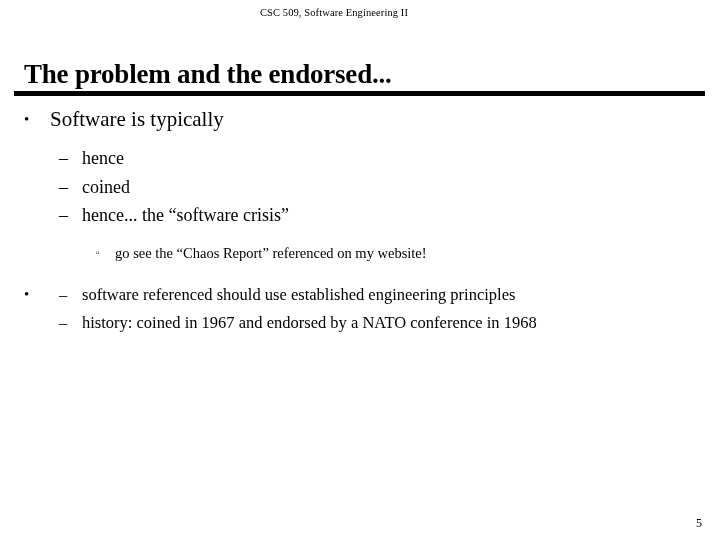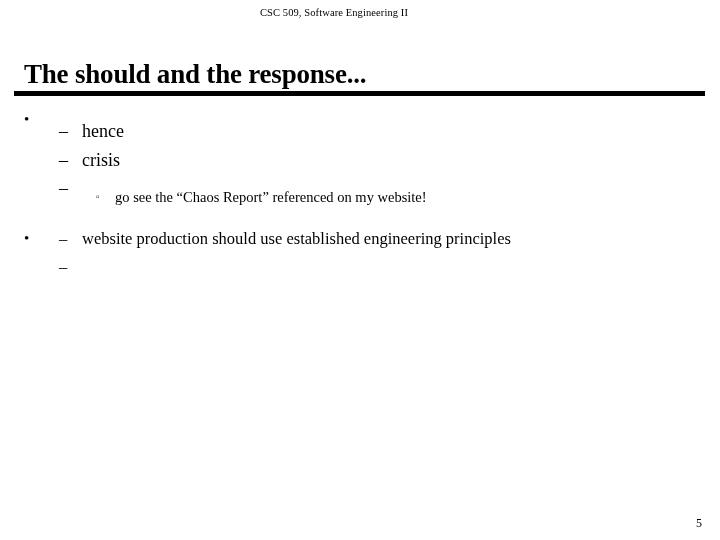--- a/index.html
+++ b/index.html
@@ -145,63 +145,66 @@
     color: #000;
   }
 </style>
 </head>
 <body>
 
 <div class="slide">
 
   <div class="course-header">CSC 509, Software Engineering II</div>
 
-  <h1 class="slide-title">The should and the response...</h1>
+  <h1 class="slide-title">The problem and the endorsed...</h1>
 
   <div class="title-rule"></div>
 
   <div class="body">
 
     <div class="lvl1">
       <span class="marker">•</span>
+      <span>Software is typically</span>
     </div>
 
     <div class="lvl2 gap-before-sub">
       <span class="marker">–</span>
       <span>hence</span>
     </div>
 
     <div class="lvl2">
       <span class="marker">–</span>
     </div>
 
     <div class="lvl2">
       <span class="marker">–</span>
-      <span>crisis</span>
+      <span>coined</span>
     </div>
 
     <div class="lvl2">
       <span class="marker">–</span>
+      <span>hence... the “software crisis”</span>
     </div>
 
     <div class="lvl3 gap-before-sub">
       <span class="marker">▫</span>
       <span>go see the “Chaos Report” referenced on my website!</span>
     </div>
 
     <div class="lvl1 gap-before-lvl1b">
       <span class="marker">•</span>
     </div>
 
     <div class="lvl2-sm gap-before-lvl2b">
       <span class="marker">–</span>
-      <span>website production should use established engineering principles</span>
+      <span>software referenced should use established engineering principles</span>
     </div>
 
     <div class="lvl2-sm">
       <span class="marker">–</span>
+      <span>history: coined in 1967 and endorsed by a NATO conference in 1968</span>
     </div>
 
   </div>
 
   <div class="page-number">5</div>
 
 </div>
 
 </body></html>

